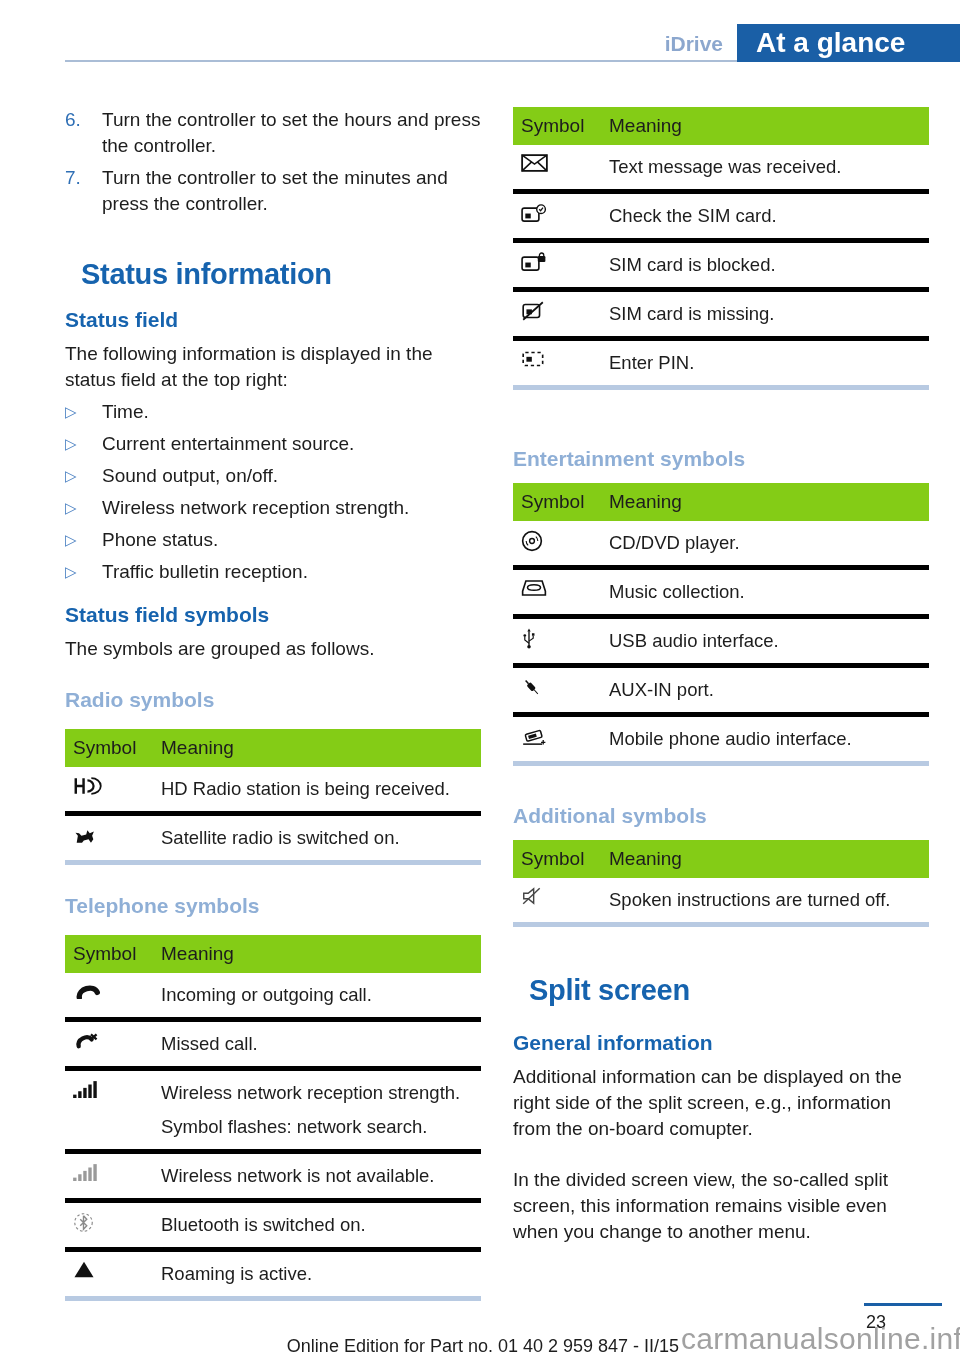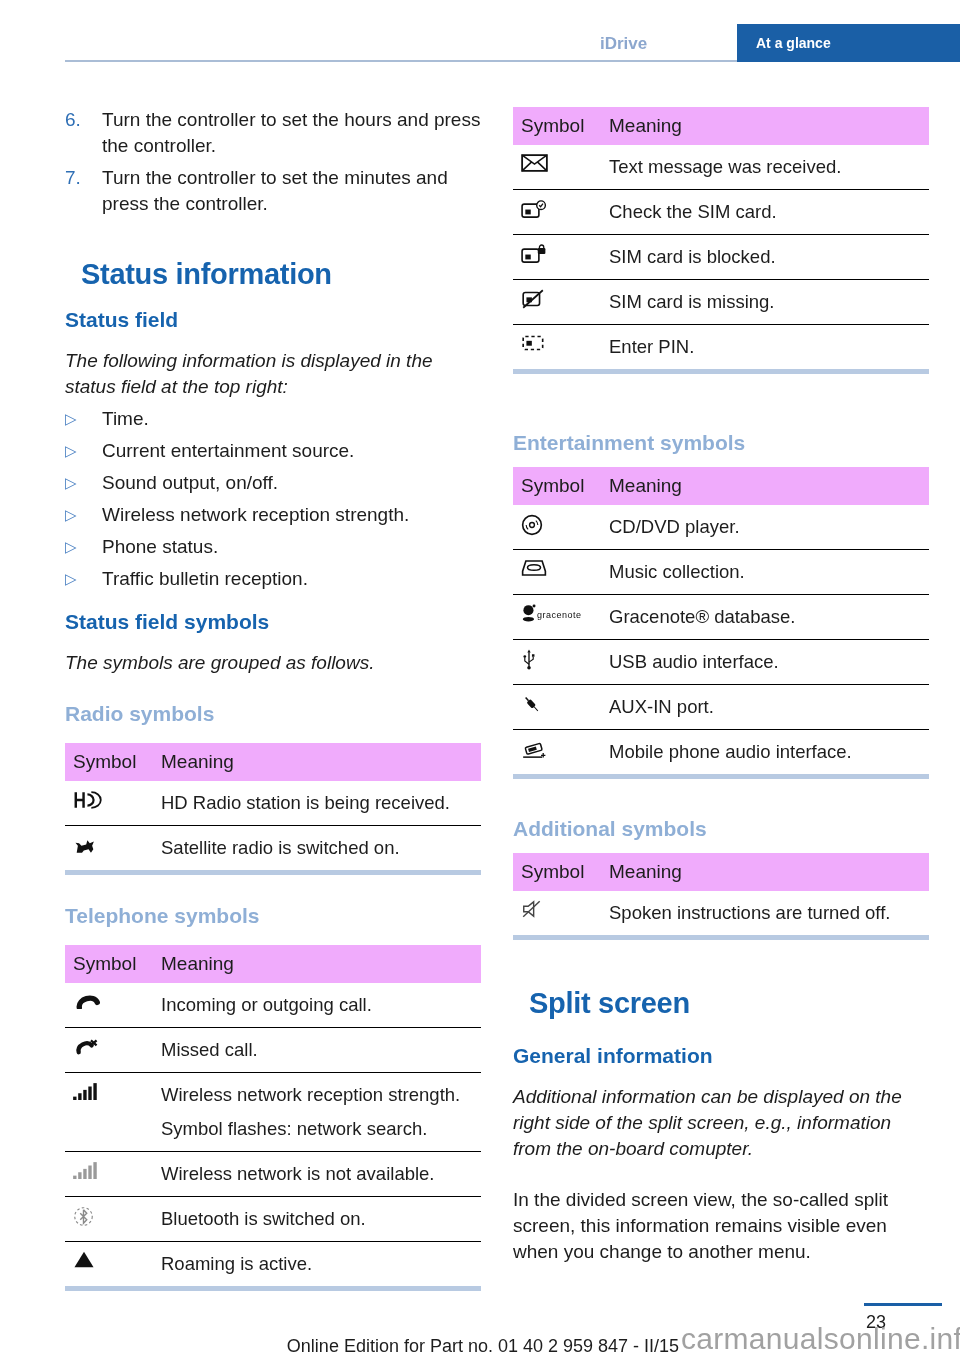--- a/index.html
+++ b/index.html
@@ -8,25 +8,25 @@
     width:960px; height:1362px; background:#ffffff;
     font-family:"Liberation Sans", sans-serif;
     color:#1d1d1d; font-size:19px; line-height:26px;
     position:relative; overflow:hidden;
   }
   .page { position:relative; width:960px; height:1362px; }
 
   
   .tab-inactive {
     position:absolute; left:600px; top:31px; width:123px;
-    color:#8ca7ce; font-size:17px; font-weight:bold;
+    text-align:right; color:#8ca7ce; font-size:21px; font-weight:bold;
   }
   .tab-active {
     position:absolute; left:737px; top:24px; width:223px; height:38px;
-    background:#1a5fa6; color:#ffffff; font-size:14px; font-weight:bold;
+    background:#1a5fa6; color:#ffffff; font-size:28px; font-weight:bold;
     display:flex; align-items:center; padding-left:19px;
   }
   .header-rule {
     position:absolute; left:65px; top:60px; width:672px; height:2px;
     background:#aabdd6;
   }
 
   
   .col-left  { position:absolute; left:65px;  top:107px; width:416px; }
   .col-right { position:absolute; left:513px; top:107px; width:416px; }
@@ -35,21 +35,21 @@
   .step { display:flex; margin-bottom:6px; }
   .step-num { width:37px; flex:none; color:#2f6fb5; }
 
   h1 { font-size:29px; line-height:34px; font-weight:bold; color:#1663ae; margin:16px; letter-spacing:-0.3px; }
   h2 { font-size:21px; line-height:25px; font-weight:bold; color:#1663ae; margin:0; }
   h3 { font-size:21px; line-height:25px; font-weight:bold; color:#8fafd6; margin:0; }
   p  { margin:0; }
 
   .mt-h1-status { margin-top:40px; }
   .mt-h2 { }
-  .mt-p  { margin-top:16px;font-style:italic; }
+  .mt-p  { margin-top:9px; }
   .mt-bullets { margin-top:6px; }
   .mt-h2b { margin-top:17px; }
   .mt-h3 { margin-top:25px; }
   .mt-h3b { margin-top:56px; }
   .mt-h3c { margin-top:37px; }
   .mt-h3tel { margin-top:28px; }
   .mt-table { margin-top:17px; }
   .mt-table-sm { margin-top:12px; }
   .mt-h1-split { margin-top:46px; }
   .mt-h2-gen { margin-top:23px; }
@@ -60,26 +60,26 @@
     width:37px; flex:none; color:#4a80c2; font-size:15px; line-height:26px;
     font-family:"DejaVu Sans", sans-serif;
   }
 
   
   table.sym-table {
     width:100%; border-collapse:collapse;
     border-bottom:5px solid #b8cae2;
   }
   table.sym-table th {
-    background:#f0abfc; font-weight:normal; text-align:left;
+    background:#84cc16; font-weight:normal; text-align:left;
     font-size:19px; padding:6px 0 6px 8px;
   }
   table.sym-table th.sym-col { width:88px; }
   table.sym-table td {
-    border-top:1px solid #000000; vertical-align:top;
+    border-top:5px solid #000000; vertical-align:top;
     font-size:18.5px; line-height:26px; padding:9px 0 9px 8px;
   }
   table.sym-table tr:first-child td { border-top:none; }
   td.icon-cell { padding-left:5px; padding-top:10px; }
   .meaning2 { margin-top:8px; }
 
   .gn-wrap { display:flex; align-items:flex-end; }
   .gn-text { font-size:9px; line-height:10px; color:#111; letter-spacing:0.5px; padding-bottom:2px; }
 
   .icon svg { display:block; }
@@ -333,35 +333,20 @@
         </tr>
         <tr>
           <td class="icon-cell"><span class="icon">
             <svg width="26" height="18" viewBox="0 0 24 16">
               <path d="M4.5 1.5 h15 l3 9.5 v3.5 H1.5 v-3.5 Z" stroke="#111" stroke-width="1.5" fill="none"></path>
               <ellipse cx="12" cy="7.5" rx="6" ry="2.6" stroke="#111" stroke-width="1.4" fill="none"></ellipse>
             </svg></span></td>
           <td>Music collection.</td>
         </tr>
         <tr>
-          <td class="icon-cell">
-            <span class="gn-wrap">
-              <span class="icon">
-                <svg width="16" height="18" viewBox="0 0 14 16">
-                  <circle cx="6.5" cy="5.5" r="4.5" fill="#111"></circle>
-                  <circle cx="11.5" cy="1.8" r="1.3" fill="#111"></circle>
-                  <ellipse cx="6.5" cy="13.5" rx="5" ry="2" fill="#111"></ellipse>
-                </svg>
-              </span>
-              <span class="gn-text">gracenote</span>
-            </span>
-          </td>
-          <td>Gracenote® database.</td>
-        </tr>
-        <tr>
           <td class="icon-cell"><span class="icon">
             <svg width="16" height="21" viewBox="0 0 14 20">
               <path d="M7 3 V17" stroke="#111" stroke-width="1.3"></path>
               <path d="M7 14.5 L3 11.5 V8.5" stroke="#111" stroke-width="1.1" fill="none"></path>
               <path d="M7 12.5 L11 9.8 V7.5" stroke="#111" stroke-width="1.1" fill="none"></path>
               <circle cx="3" cy="7.2" r="1.3" fill="#111"></circle>
               <rect x="9.8" y="5" width="2.4" height="2.4" fill="#111"></rect>
               <path d="M7 0.5 L5.4 3.4 H8.6 Z" fill="#111"></path>
               <circle cx="7" cy="17.8" r="1.7" fill="#111"></circle>
             </svg></span></td>

